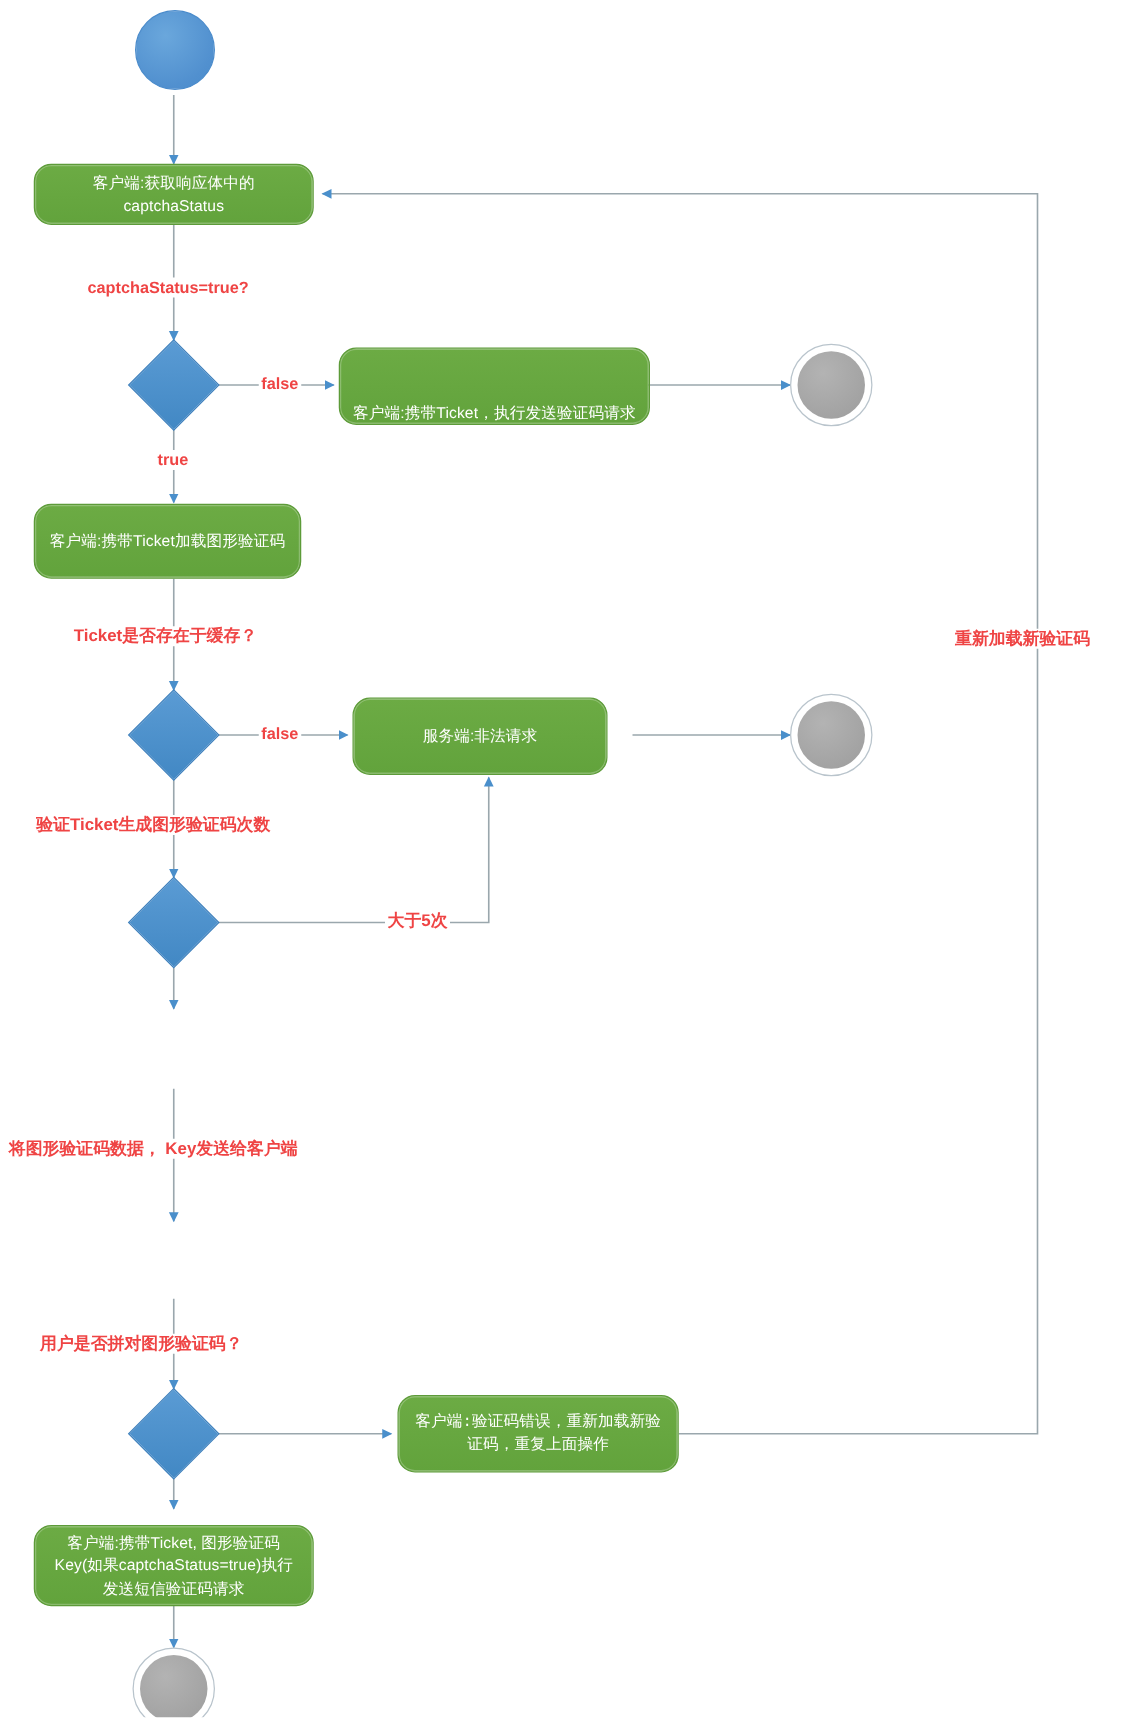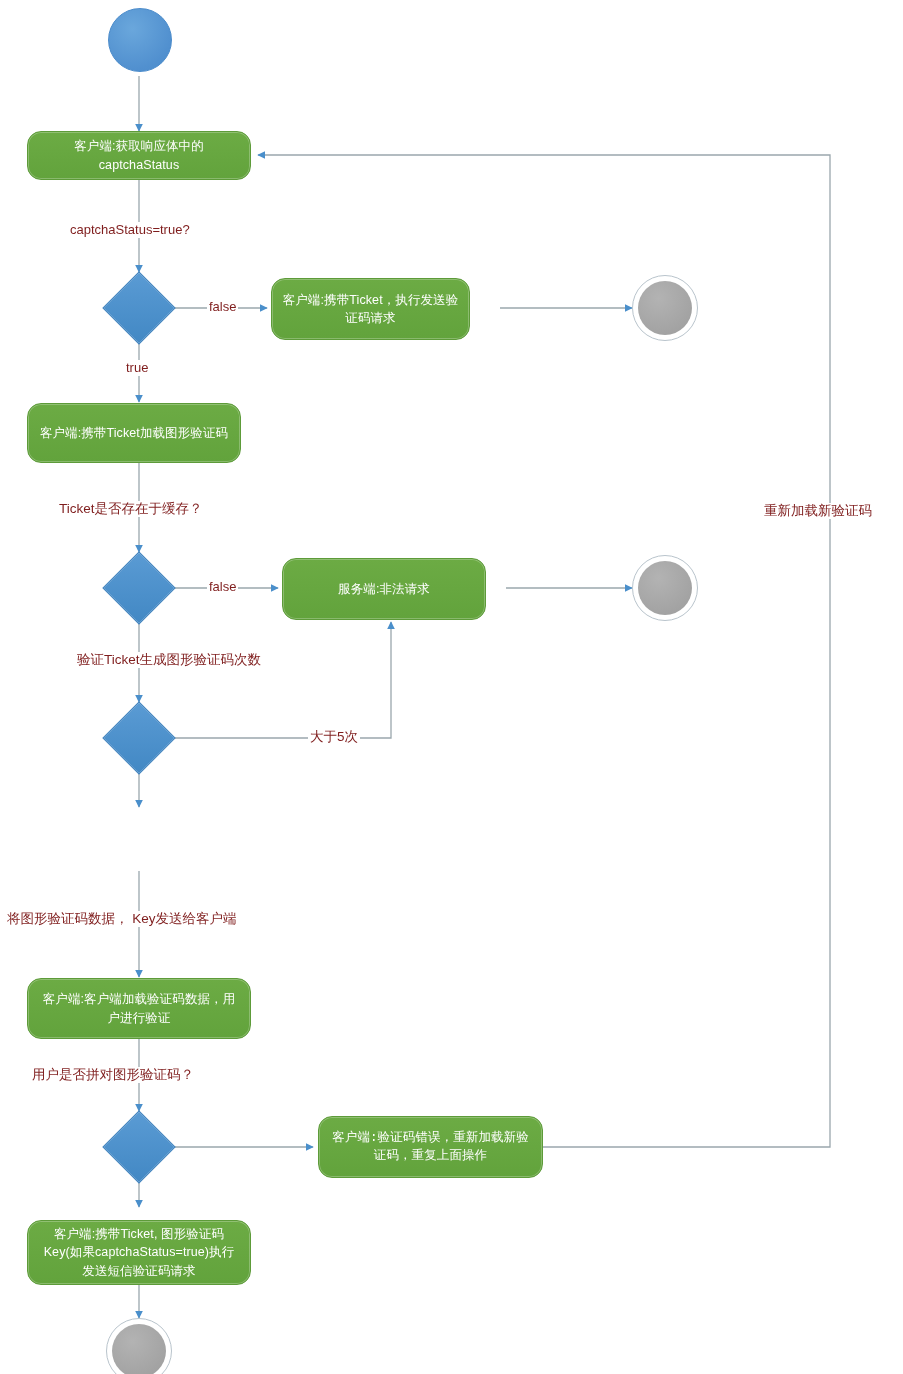--- a/index.html
+++ b/index.html
@@ -84,26 +84,27 @@
     right: 5px;
     bottom: 5px;
     border-radius: 50%;
     background: #a6a6a6;
     background: radial-gradient(circle at 38% 32%, #b3b3b3 0%, #a3a3a3 70%, #9c9c9c 100%);
   }
 
   
   .edge-label {
     position: absolute;
-    color: #7f1d1d;
+    color: #ef4444;
     font-size: 13px;
     line-height: 1.2;
     white-space: nowrap;
     background: #ffffff;
     padding: 0 2px;
+    font-weight: bold;
   }
   .edge-label.cn {
     font-size: 13.5px;
   }
 </style>
 </head>
 <body>
 
 <div id="canvas">
 
@@ -156,21 +157,21 @@
   <div class="node-box" style="left:27px; top:131px; width:224px; height:49px;">
     <span>客户端:获取响应体中的captchaStatus</span>
   </div>
 
   <div class="edge-label" style="left:68px; top:222px;">captchaStatus=true?</div>
 
   <div class="node-diamond" style="left:113px; top:282px; width:52px; height:52px;"></div>
 
   <div class="edge-label" style="left:207px; top:299px;">false</div>
 
-  <div class="node-box" style="left:271px; top:278px; width:199px; height:62px;">
+  <div class="node-box" style="left:271px; top:278px; width:249px; height:62px;align-items:flex-end;">
     <span>客户端:携带Ticket，执行发送验证码请求</span>
   </div>
 
   <div class="node-end" style="left:632px; top:275px; width:66px; height:66px;"></div>
 
   <div class="edge-label" style="left:124px; top:360px;">true</div>
 
   <div class="node-box" style="left:27px; top:403px; width:214px; height:60px;">
     <span>客户端:携带Ticket加载图形验证码</span>
   </div>
@@ -180,32 +181,29 @@
   <div class="node-diamond" style="left:113px; top:562px; width:52px; height:52px;"></div>
 
   <div class="edge-label" style="left:207px; top:579px;">false</div>
 
   <div class="node-box" style="left:282px; top:558px; width:204px; height:62px;">
     <span>服务端:非法请求</span>
   </div>
 
   <div class="node-end" style="left:632px; top:555px; width:66px; height:66px;"></div>
 
-  <div class="edge-label cn" style="left:27px; top:652px;margin-left:48px;">验证Ticket生成图形验证码次数</div>
+  <div class="edge-label cn" style="left:27px; top:652px;">验证Ticket生成图形验证码次数</div>
 
   <div class="node-diamond" style="left:113px; top:712px; width:52px; height:52px;"></div>
 
   <div class="edge-label cn" style="left:308px; top:729px;">大于5次</div>
 
 
   <div class="edge-label cn" style="left:5px; top:911px;text-align:right;">将图形验证码数据， Key发送给客户端</div>
 
-  <div class="node-box" style="left:27px; top:978px; width:224px; height:61px;">
-    <span>客户端:客户端加载验证码数据，用户进行验证</span>
-  </div>
 
   <div class="edge-label cn" style="left:30px; top:1067px;">用户是否拼对图形验证码？</div>
 
   <div class="node-diamond" style="left:113px; top:1121px; width:52px; height:52px;"></div>
 
   <div class="node-box" style="left:318px; top:1116px; width:225px; height:62px;font-family:Liberation Mono, monospace;">
     <span>客户端:验证码错误，重新加载新验证码，重复上面操作</span>
   </div>
 
   <div class="edge-label cn" style="left:762px; top:503px;">重新加载新验证码</div>

